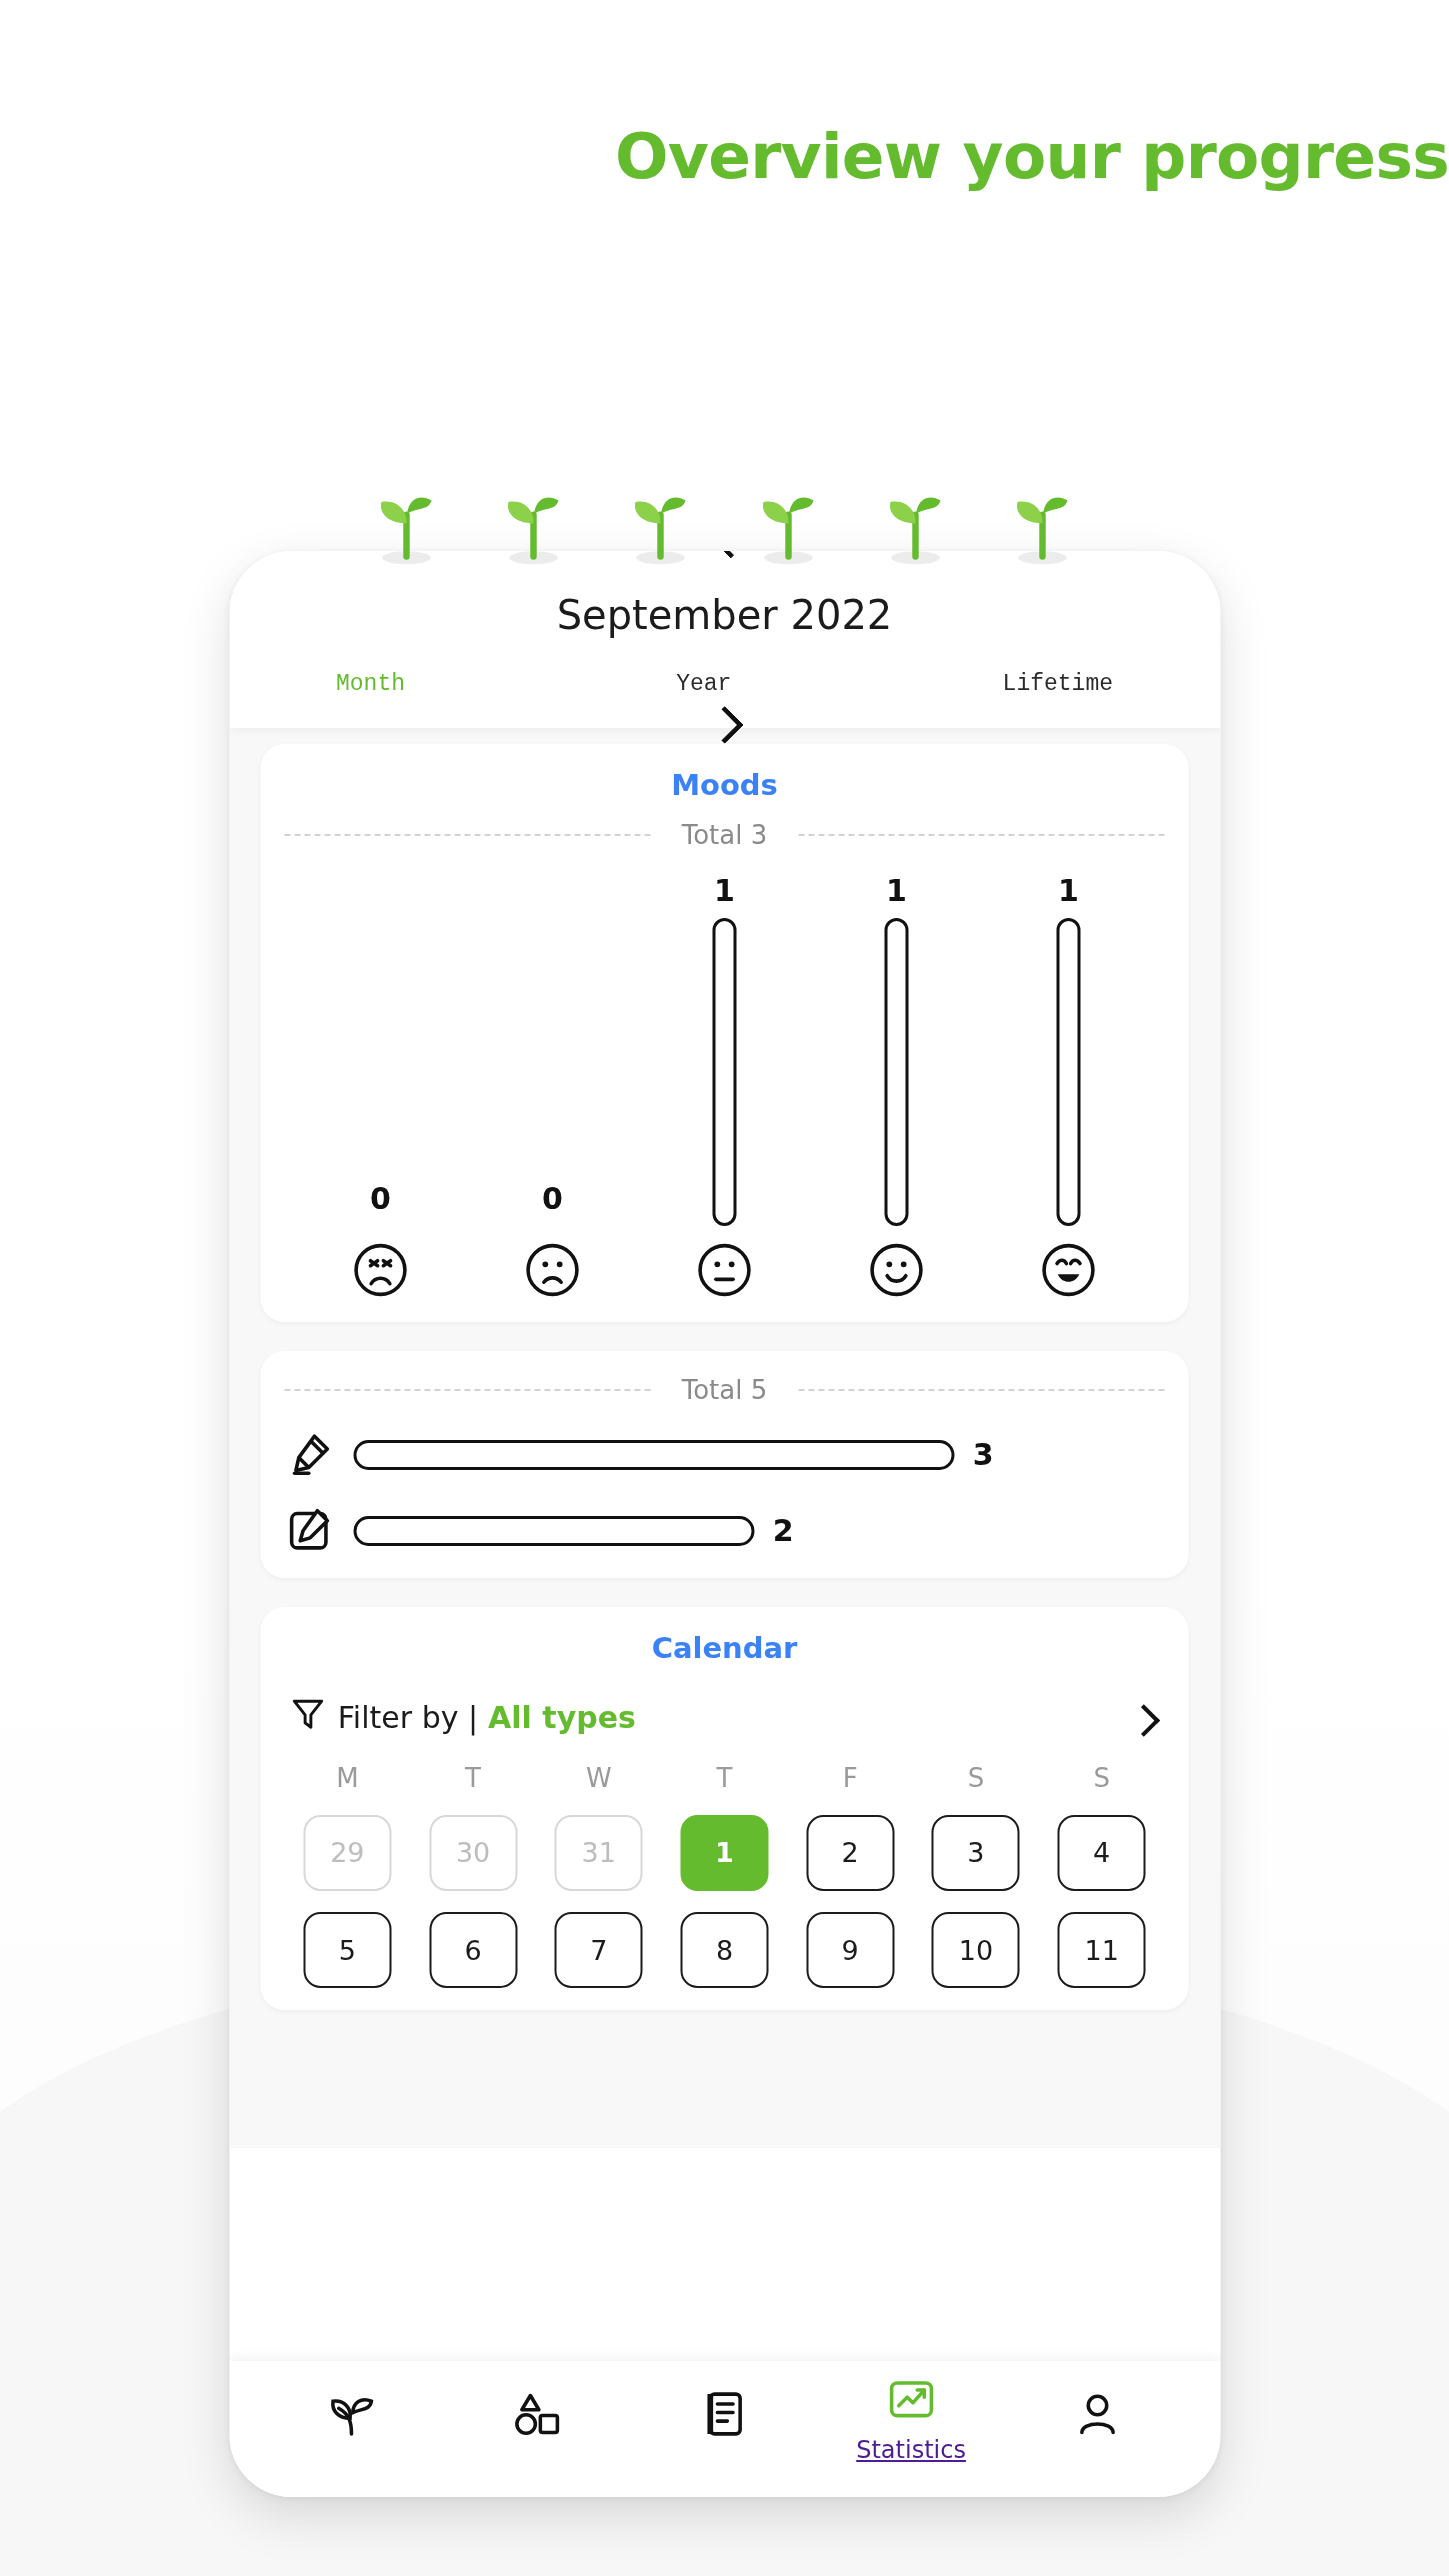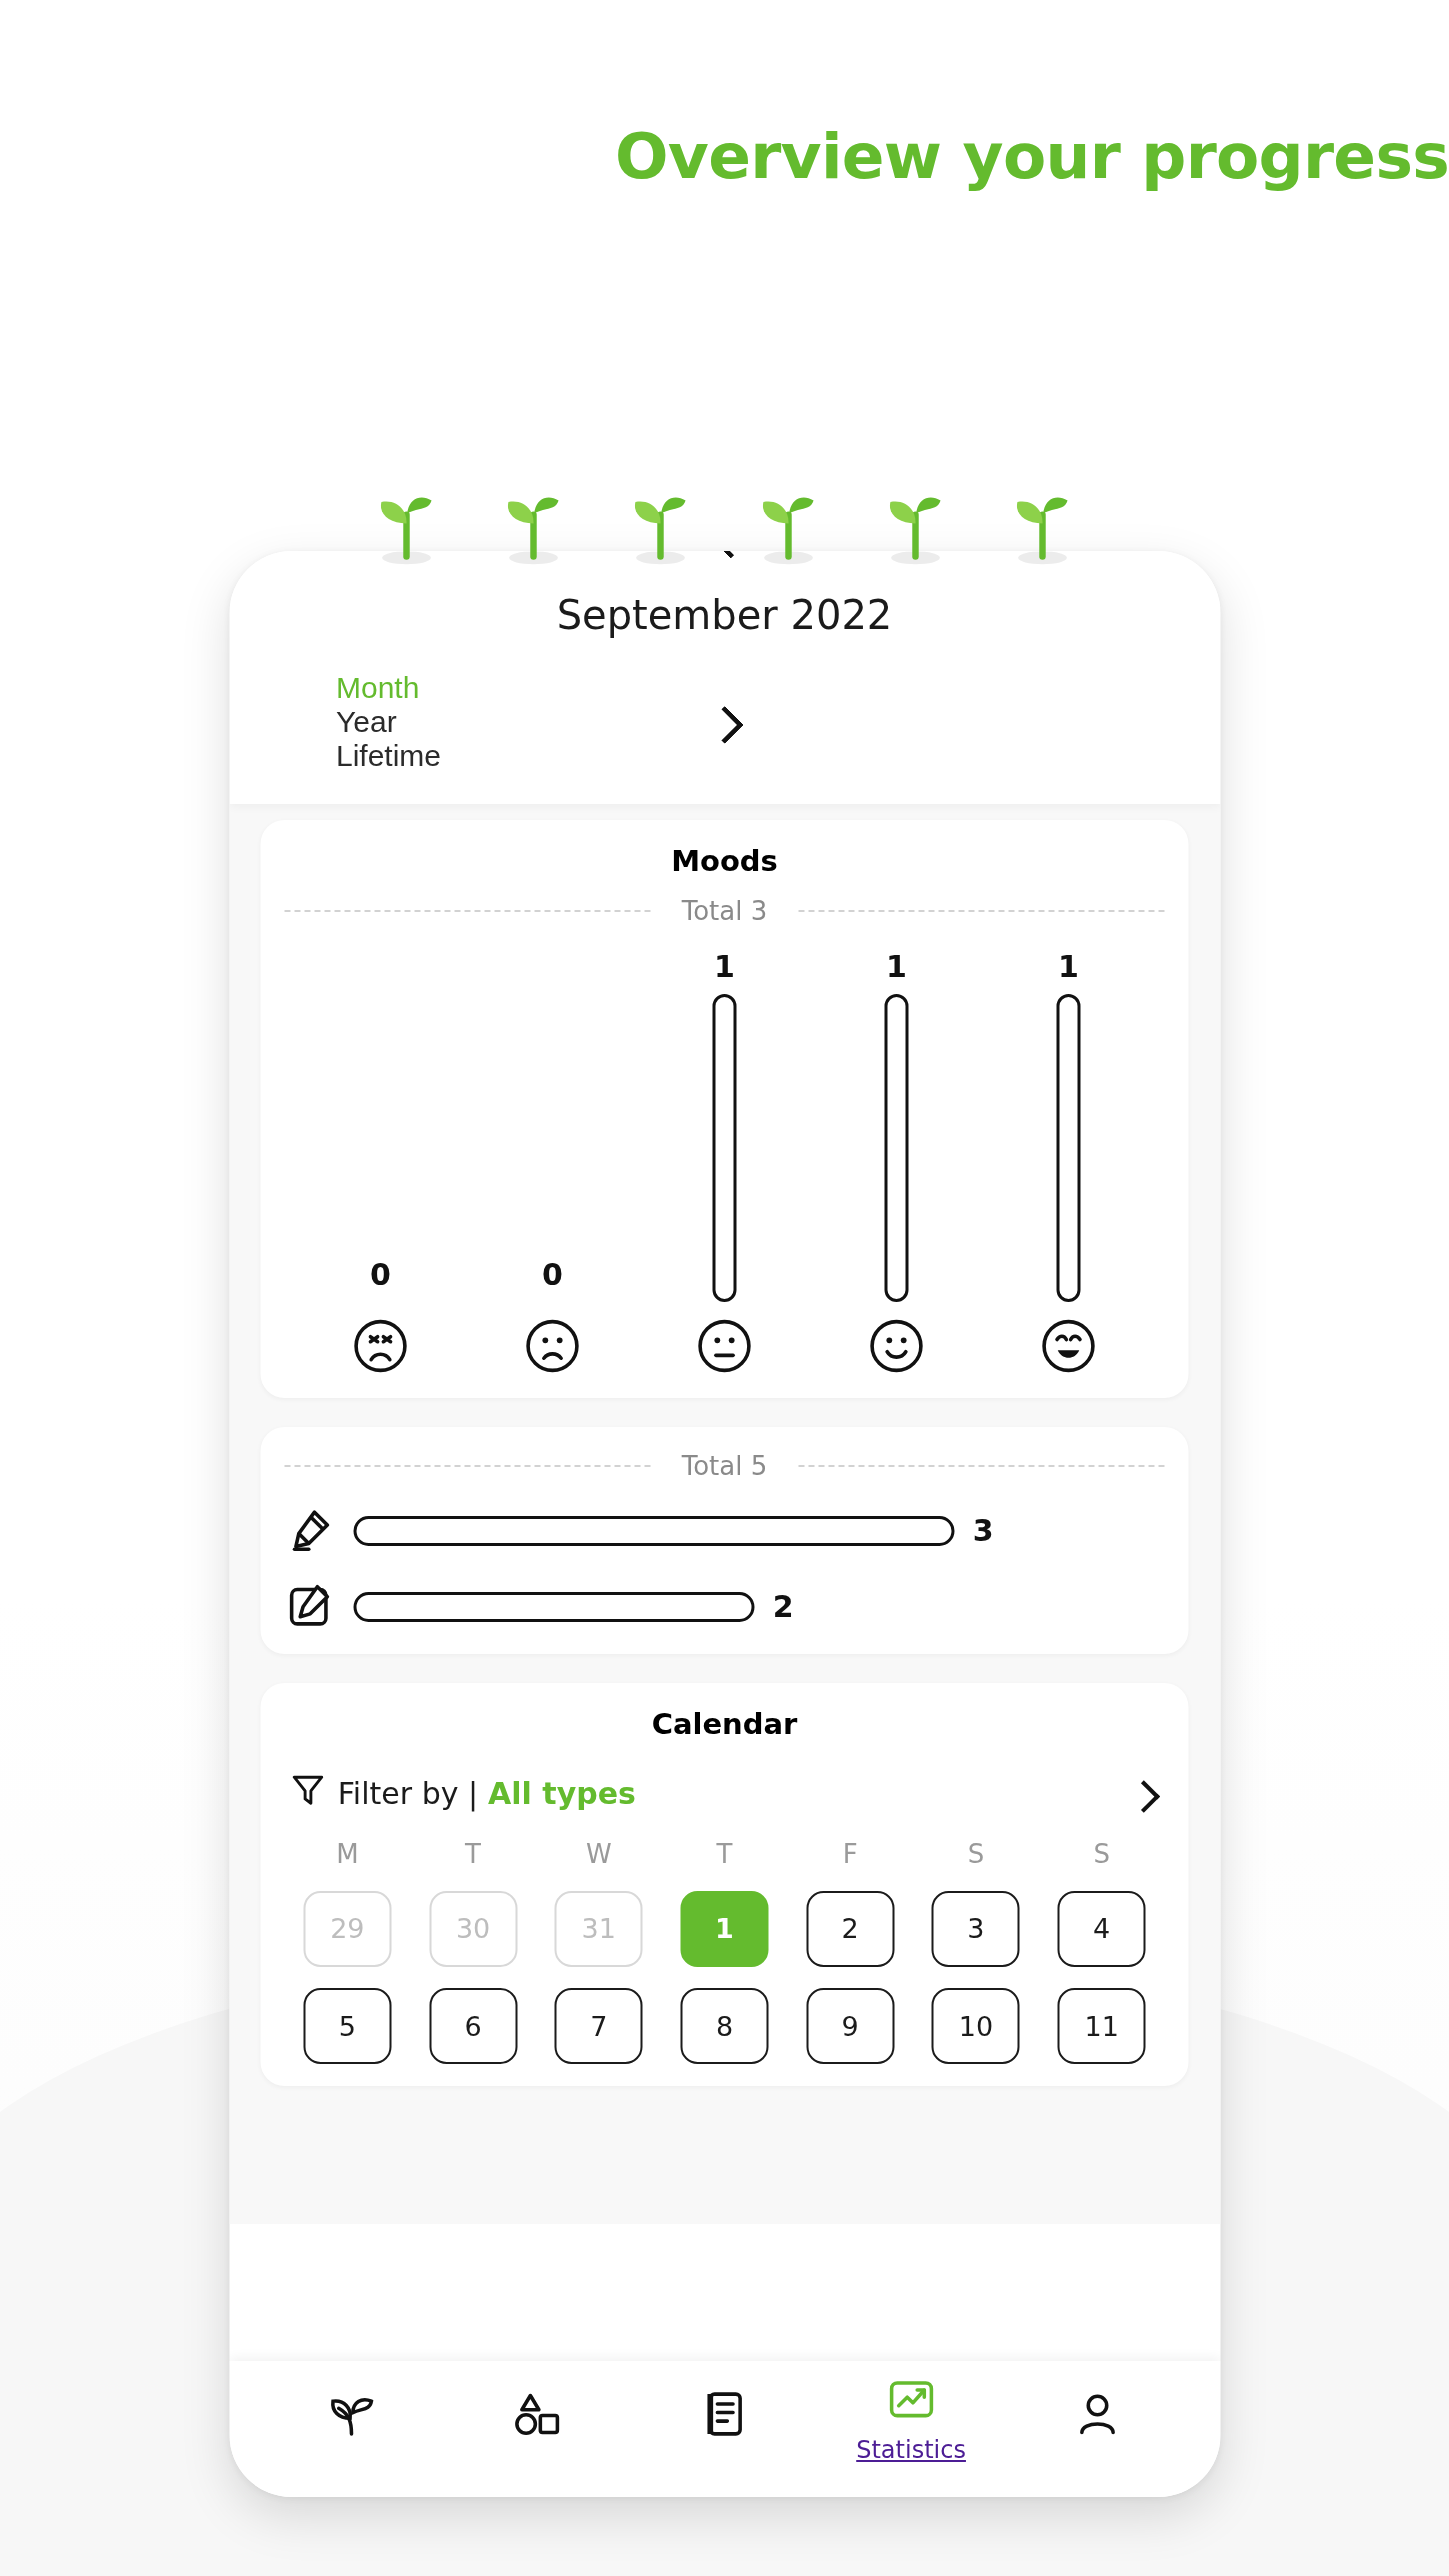--- a/index.html
+++ b/index.html
@@ -115,24 +115,23 @@
     font-size: 40px;
     color: #1b1b1b;
     min-width: 372px;
     text-align: center;
     font-family: "DejaVu Sans", sans-serif;
   }
   .range-tabs {
     display: flex;
     justify-content: space-between;
     padding: 17px 107px 24px 107px;
-    font-size: 30px;
+    font-size: 23px;
     color: #2b2b2b;
-    font-family: Liberation Sans, sans-serif;
-    flex-direction: column;
+    font-family: Liberation Mono, monospace;
   }
   .range-tabs .tab { cursor: pointer; }
   .range-tabs .tab.active { color: #64bb2e; }
 
   .scroll-area {
     background: #f8f8f8;
     height: 1420px;
     padding: 15.7px 31.5px 0 31.5px;
     box-sizing: border-box;
     overflow: hidden;
@@ -141,21 +140,21 @@
   .card {
     background: #ffffff;
     border-radius: 24px;
     margin-bottom: 29px;
     padding: 24px 24px 21.5px 24px;
     box-shadow: 0 1.4px 4.3px rgba(0,0,0,0.04);
   }
   .card-title {
     text-align: center;
     font-size: 29px;
-    color: #000000;
+    color: #3b82f6;
     font-weight: bold;
     font-family: "DejaVu Sans", sans-serif;
     margin-bottom: 18.6px;
   }
   .total-row {
     display: flex;
     align-items: center;
     gap: 31px;
     margin-bottom: 5.7px;
   }

